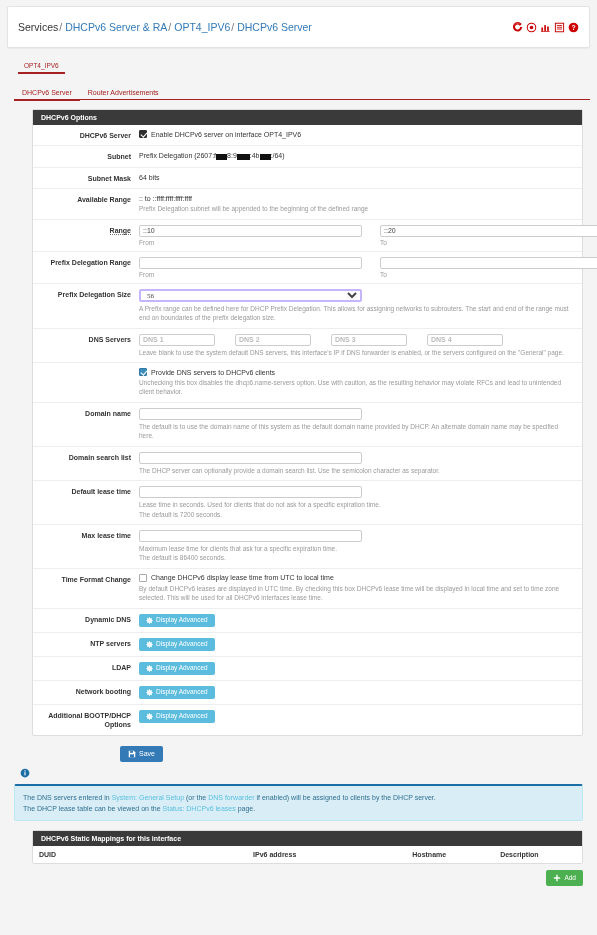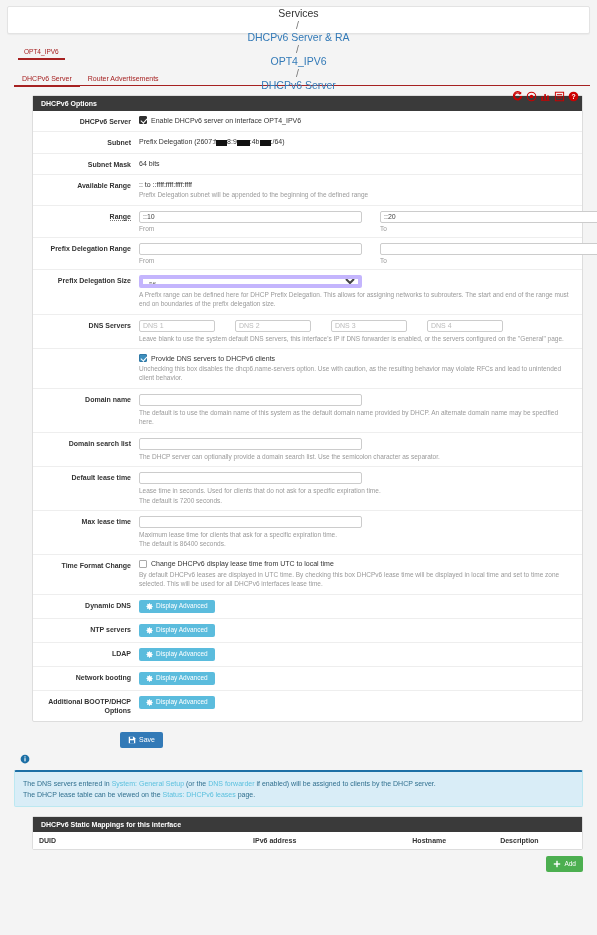--- a/index.html
+++ b/index.html
@@ -9,29 +9,28 @@
     background: #f4f4f4;
     font-family: "Liberation Sans", sans-serif;
     font-size: 7.5px;
     color: #333;
     overflow: hidden;
   }
 
   
   .breadcrumb-bar {
     margin: 6px 7px 0 7px;
-    height: 28px;
+    height: 42px;
     background: #fff;
     border: 1px solid #e3e3e3;
     border-radius: 2px;
     display: flex;
     align-items: center;
     padding: 0 10px;
     box-shadow: 0 1px 1px rgba(0,0,0,.04);
-    flex-direction: column;
   }
   .crumb {
     font-size: 10.5px;
     color: #337ab7;
     white-space: nowrap;
   }
   .crumb.first { color: #333; }
   .crumb-sep { font-size: 10.5px; color: #777; margin: 0 3px 0 1px; }
   .header-icons {
     margin-left: auto;
@@ -123,29 +122,29 @@
     color: #444;
     height: 12px;
     padding: 0 3px;
     border: 1px solid #ccc;
     border-radius: 2px;
     background: #fff;
     outline: none;
   }
   input::placeholder { color: #bbb; }
   .inp-wide { width: 223px; }
-  .inp-dns  { width: 76px; }
+  .inp-dns  { width: 76px; font-weight: bold; }
   select {
     font-family: Liberation Serif, serif;
     font-size: 7px;
     color: #444;
     height: 13px;
     width: 223px;
     padding: 0 2px;
-    border: 4px solid #c4b5fd;
+    border: 2px solid #c4b5fd;
     border-radius: 2px;
     background: #fff;
   }
   .pair { display: flex; }
   .pair-col { width: 241px; }
   .sublabel { font-size: 6.5px; color: #999; margin-top: 2px; }
 
   
   .chkline { display: flex; align-items: center; gap: 4px; }
   .chkbox {

